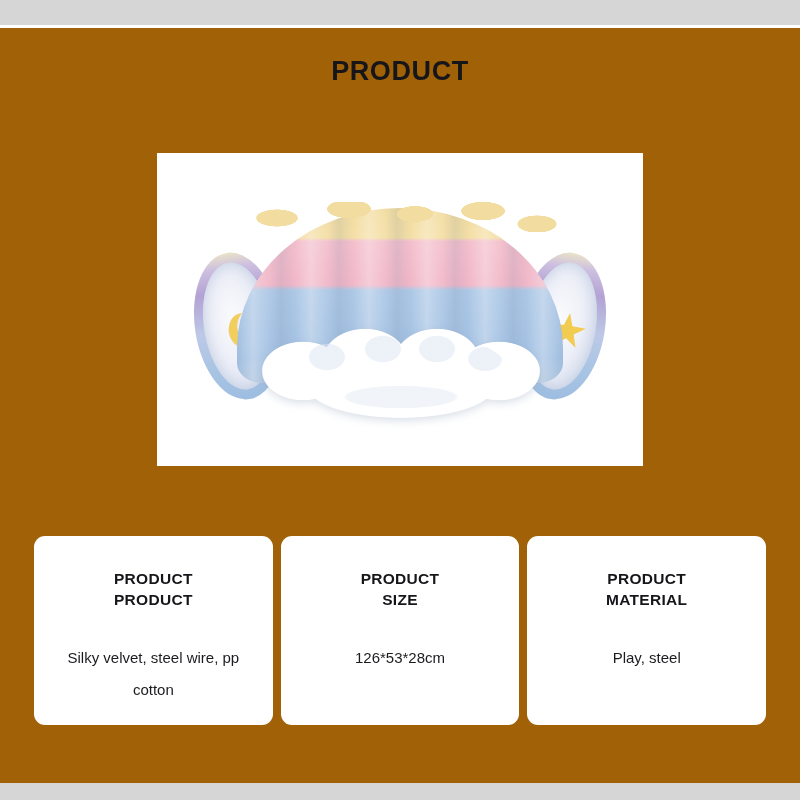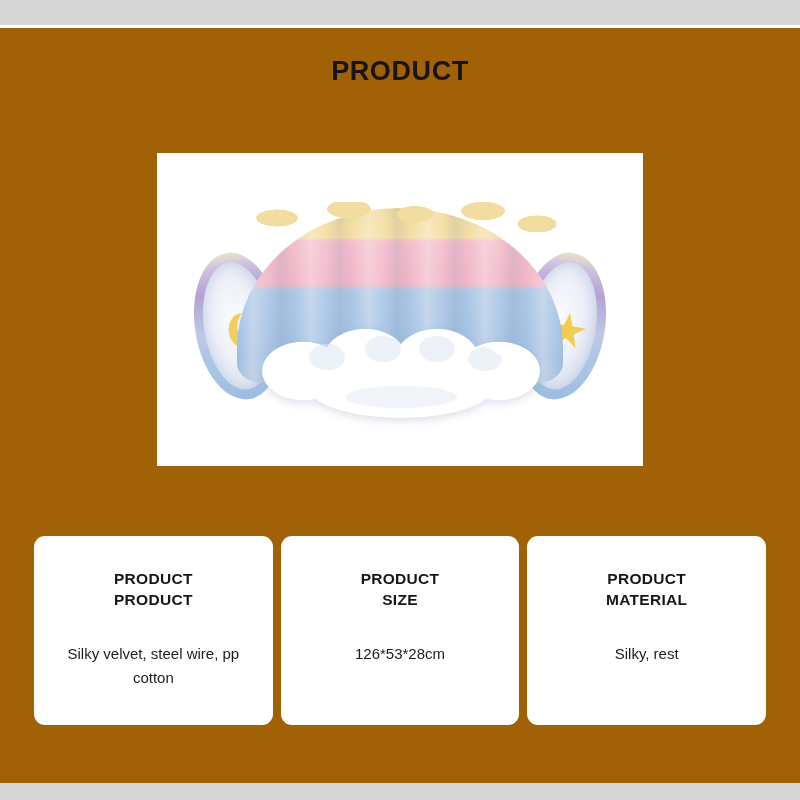--- a/index.html
+++ b/index.html
@@ -246,21 +246,21 @@
     font-weight: bold;
     line-height: 21px;
     letter-spacing: 0.3px;
   }
   .card-heading .ln { display: block; }
   .card-body {
     margin-top: 32px;
     color: #1c1c20;
     font-size: 15px;
     font-weight: normal;
-    line-height: 24px;
+    line-height: 32px;
   }
 </style>
 </head>
 <body>
 
 <div class="band-top"></div>
 <div class="band-top-hairline"></div>
 
 <div class="page">
 
@@ -316,20 +316,20 @@
         <span class="ln">SIZE</span>
       </div>
       <div class="card-body">126*53*28cm</div>
     </div>
 
     <div class="card">
       <div class="card-heading">
         <span class="ln">PRODUCT</span>
         <span class="ln">MATERIAL</span>
       </div>
-      <div class="card-body">Silky, rest</div>
+      <div class="card-body">Play, steel</div>
     </div>
 
   </div>
 
 </div>
 
 <div class="band-bottom"></div>
 
 </body></html>

